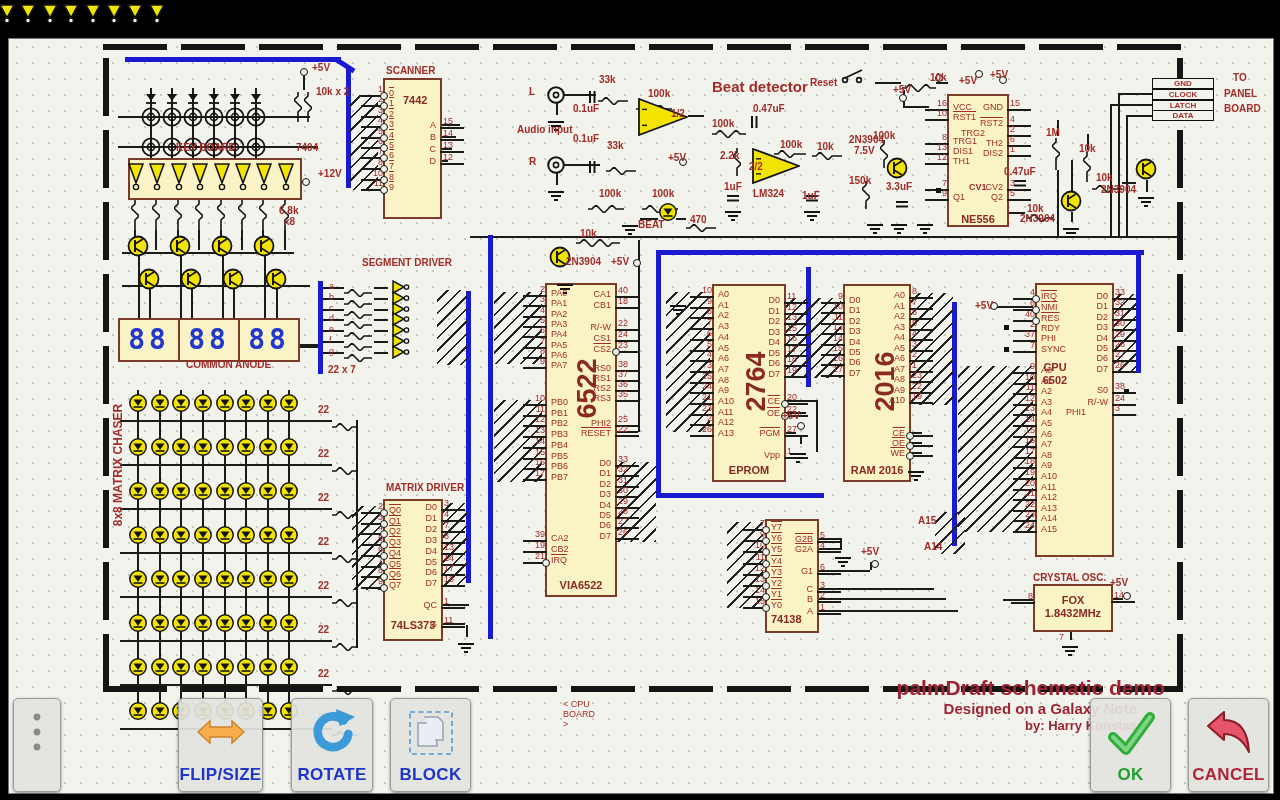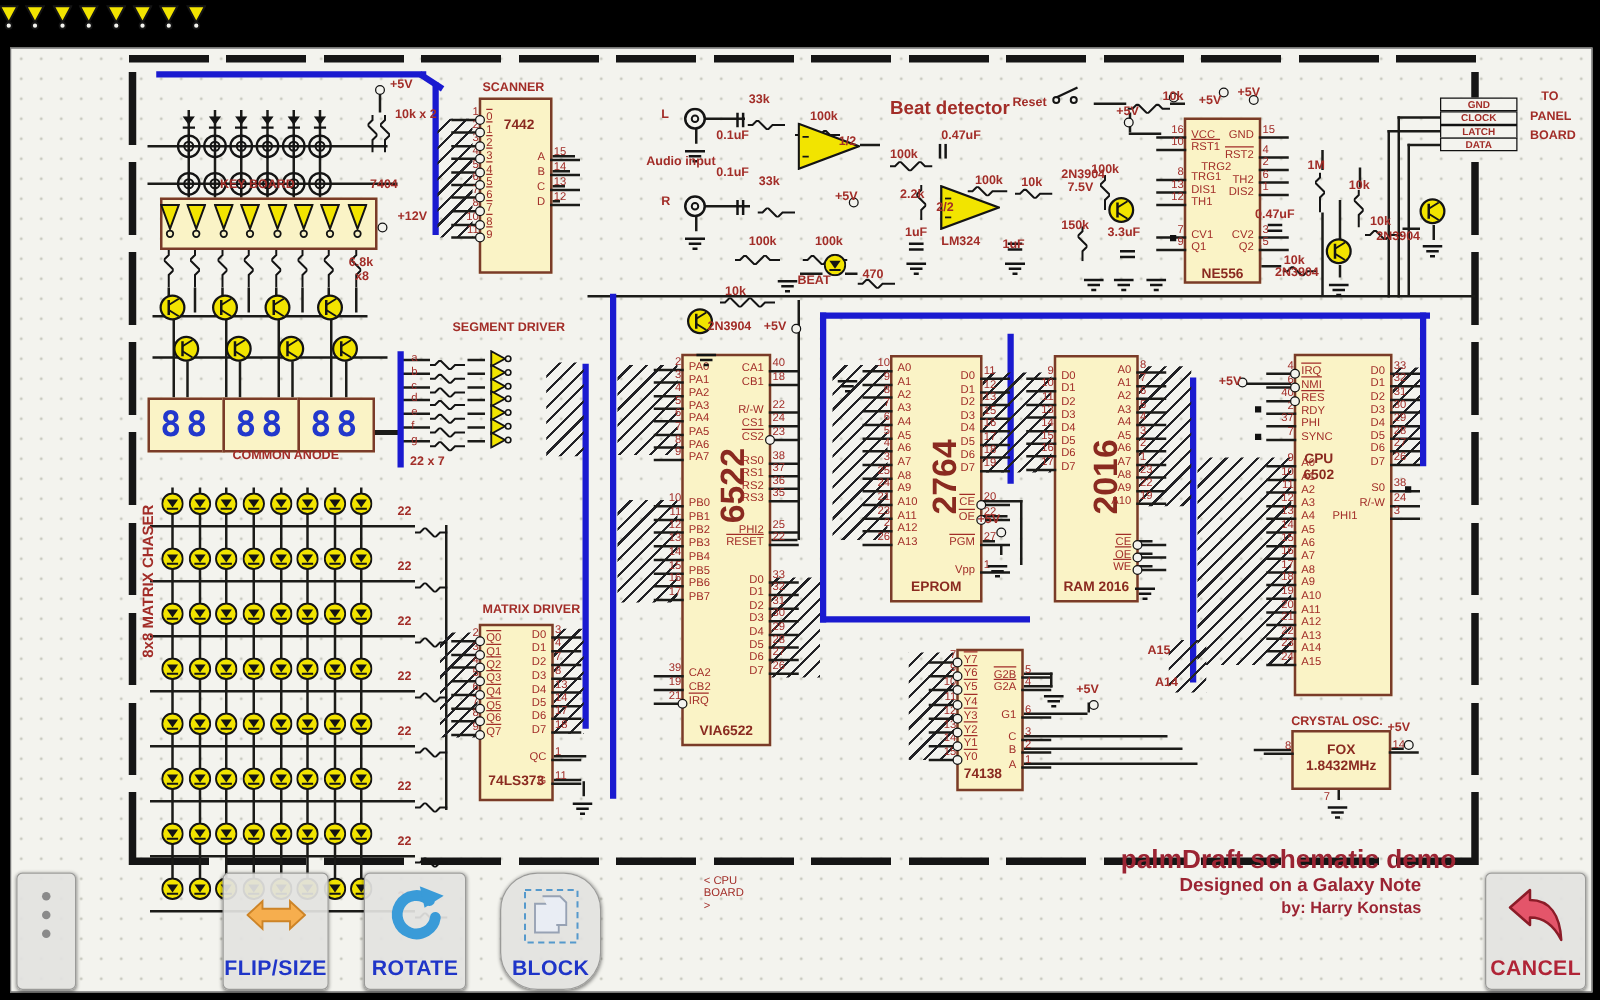--- a/index.html
+++ b/index.html
@@ -1144,21 +1144,21 @@
         <div class="wire" style="left: -24px; top: 47px; width: 24px; height: 1.5px;"></div>
         <div class="plab" style="left: 4px; top: 40px;">TRG1</div>
         <div class="pnum" style="left: -24px; top: 46px; width: 22px; height: 10px; text-align: right;">13</div>
         <div class="wire" style="left: -24px; top: 57px; width: 24px; height: 1.5px;"></div>
         <div class="plab" style="left: 4px; top: 50px;">DIS1</div>
         <div class="pnum" style="left: -24px; top: 56px; width: 22px; height: 10px; text-align: right;">12</div>
         <div class="wire" style="left: -24px; top: 67px; width: 24px; height: 1.5px;"></div>
         <div class="plab" style="left: 4px; top: 60px;">TH1</div>
         <div class="pnum" style="left: -24px; top: 82px; width: 22px; height: 10px; text-align: right;">7</div>
         <div class="wire" style="left: -24px; top: 93px; width: 24px; height: 1.5px;"></div>
-        <div class="plab" style="left: 4px; top: 86px;">CV1</div>
+        <div class="plab" style="left: 20px; top: 86px; font-weight: bold;">CV1</div>
         <div class="pnum" style="left: -24px; top: 92px; width: 22px; height: 10px; text-align: right;">9</div>
         <div class="wire" style="left: -24px; top: 103px; width: 24px; height: 1.5px;"></div>
         <div class="plab" style="left: 4px; top: 96px;">Q1</div>
         <div class="pnum" style="left: 61px; top: 2px; width: 22px; height: 10px;">15</div>
         <div class="wire" style="left: 58px; top: 13px; width: 24px; height: 1.5px;"></div>
         <div class="plab" style="left: 12px; top: 6px; width: 42px; height: 10px; text-align: right;">GND</div>
         <div class="pnum" style="left: 61px; top: 18px; width: 22px; height: 10px;">4</div>
         <div class="wire" style="left: 58px; top: 29px; width: 24px; height: 1.5px;"></div>
         <div class="plab" style="left: 12px; top: 22px; width: 42px; height: 10px; text-align: right;"><span style="text-decoration:overline">RST2</span></div>
         <div class="pnum" style="left: 61px; top: 28px; width: 22px; height: 10px;">2</div>
@@ -1777,27 +1777,34 @@
       <polygon points="28,0 48,8 32,18" fill="#3a9bd8"></polygon>
       </svg>
     <span class="lab">ROTATE</span>
   </div>
   <div class="tb" style="left:178px;width:83px;">
     <svg width="48" height="30" viewBox="0 0 48 28" style="top:18px">
       <polygon points="1,14 13,3 13,9 35,9 35,3 47,14 35,25 35,19 13,19 13,25" fill="#f6ae4e" stroke="#cd8427" stroke-width="1.5"></polygon>
       </svg>
     <span class="lab">FLIP/SIZE</span>
   </div>
-  <div class="tb" style="left:400px;width:79px;border-radius:30px;">
+  <div class="tb" style="left:390px;width:79px;">
     <svg width="48" height="48" viewBox="0 0 48 48">
       <rect x="3" y="3" width="42" height="42" fill="none" stroke="#5599cc" stroke-width="1.6" stroke-dasharray="5 3.5"></rect>
       <path d="M11 14 h14 l5 5 v18 h-19 z" fill="#e9edf4" stroke="#97a2b4" stroke-width="1.5"></path>
       <path d="M17 8 h14 l5 5 v18 h-8" fill="#e9edf4" stroke="#97a2b4" stroke-width="1.5"></path>
       </svg>
     <span class="lab">BLOCK</span>
+  </div>
+  <div class="tb" style="left:1090px;width:79px;">
+    <svg width="52" height="48" viewBox="0 0 52 48">
+      <path d="M8 28 L21 41 L45 8" fill="none" stroke="#2fae3a" stroke-width="10" stroke-linecap="round" stroke-linejoin="round"></path>
+      <path d="M8 28 L21 41 L45 8" fill="none" stroke="#7fd487" stroke-width="4" stroke-linecap="round" stroke-linejoin="round"></path>
+      </svg>
+    <span class="lab" style="color:#1fa02a">OK</span>
   </div>
   <div class="tb" style="left:1188px;width:79px;">
     <svg width="50" height="48" viewBox="0 0 50 46">
       <path d="M4 16 L20 2 L20 10 C36 10 44 22 45 42 C39 30 30 24 20 24 L20 30 Z" fill="#e4556a" stroke="#8b1c28" stroke-width="2" stroke-linejoin="round"></path>
       </svg>
     <span class="lab" style="color:#b02437">CANCEL</span>
   </div>
 </div>
 
 </body></html>

